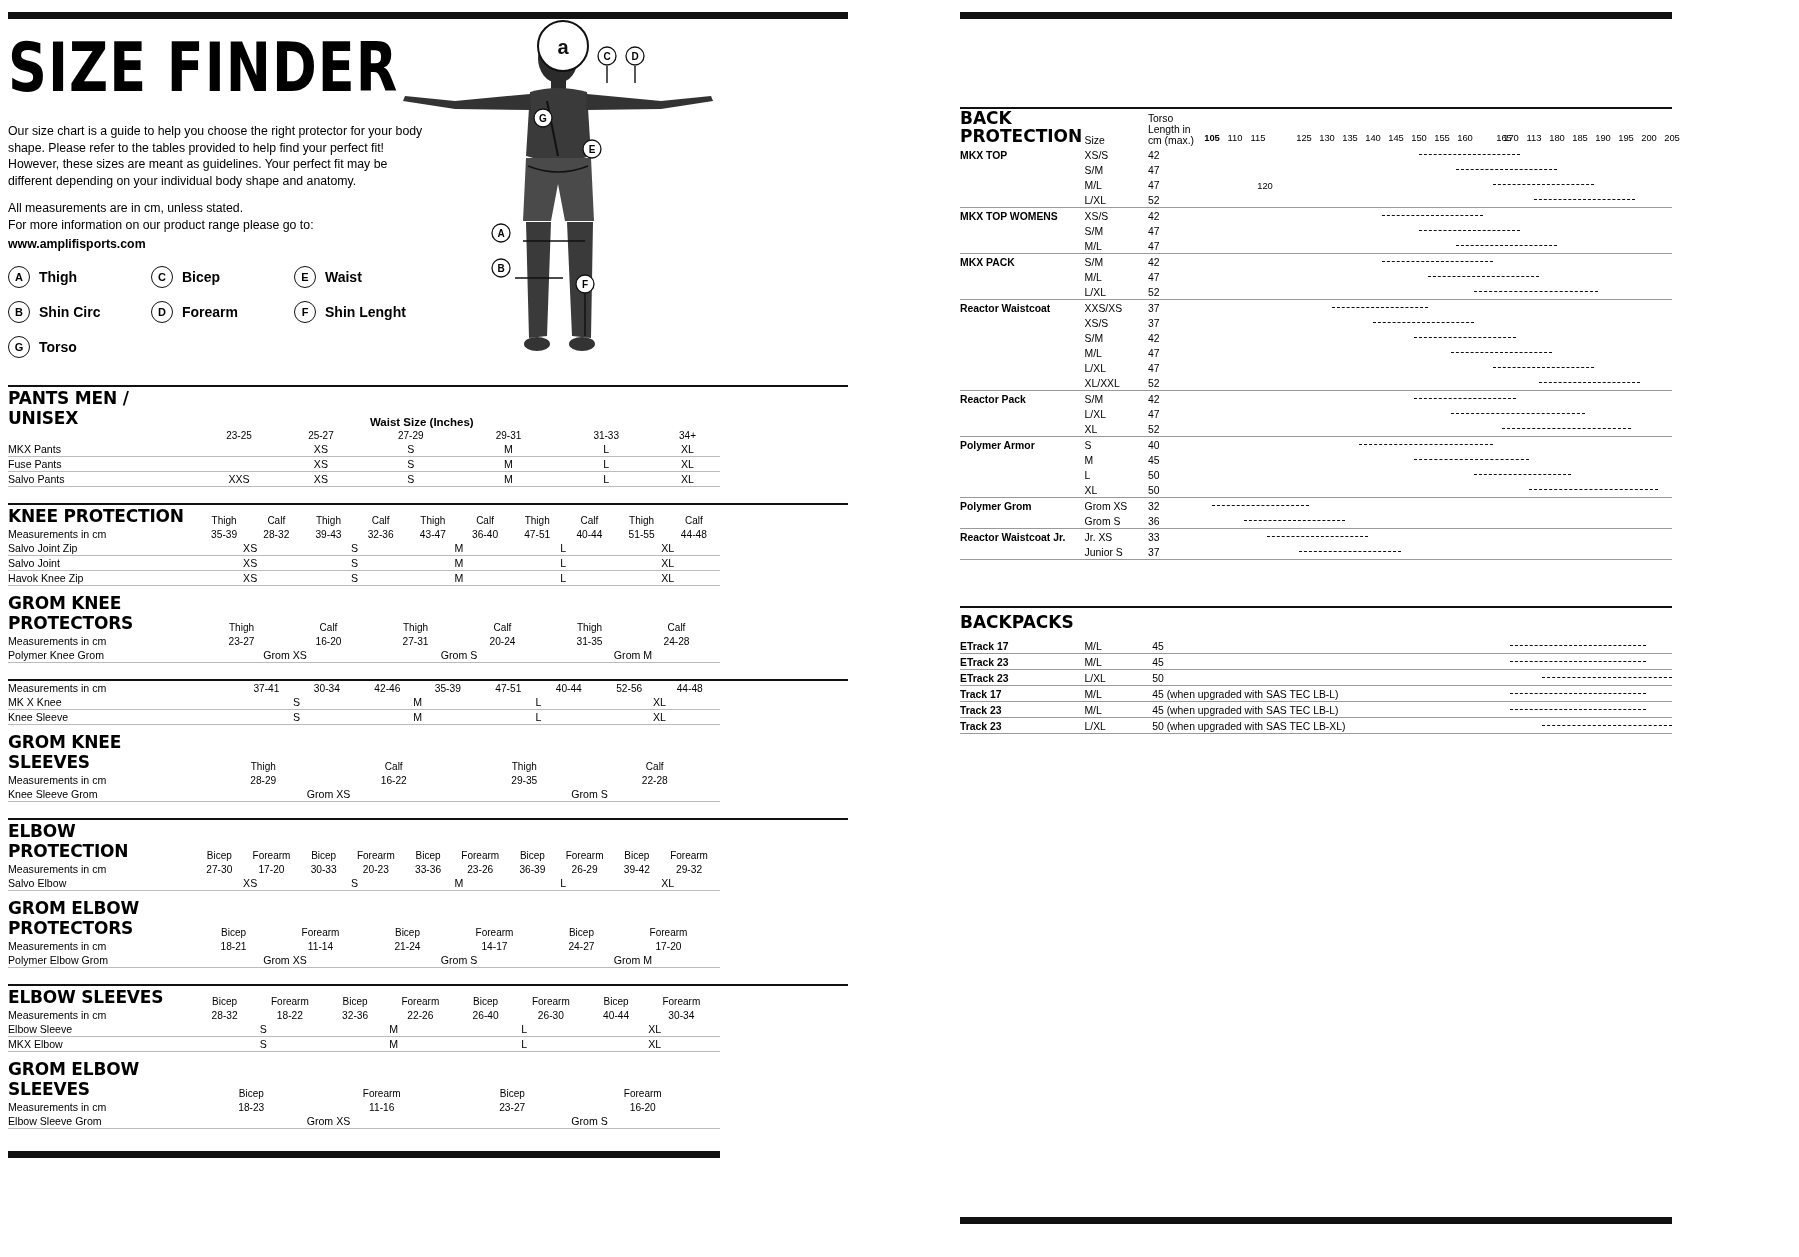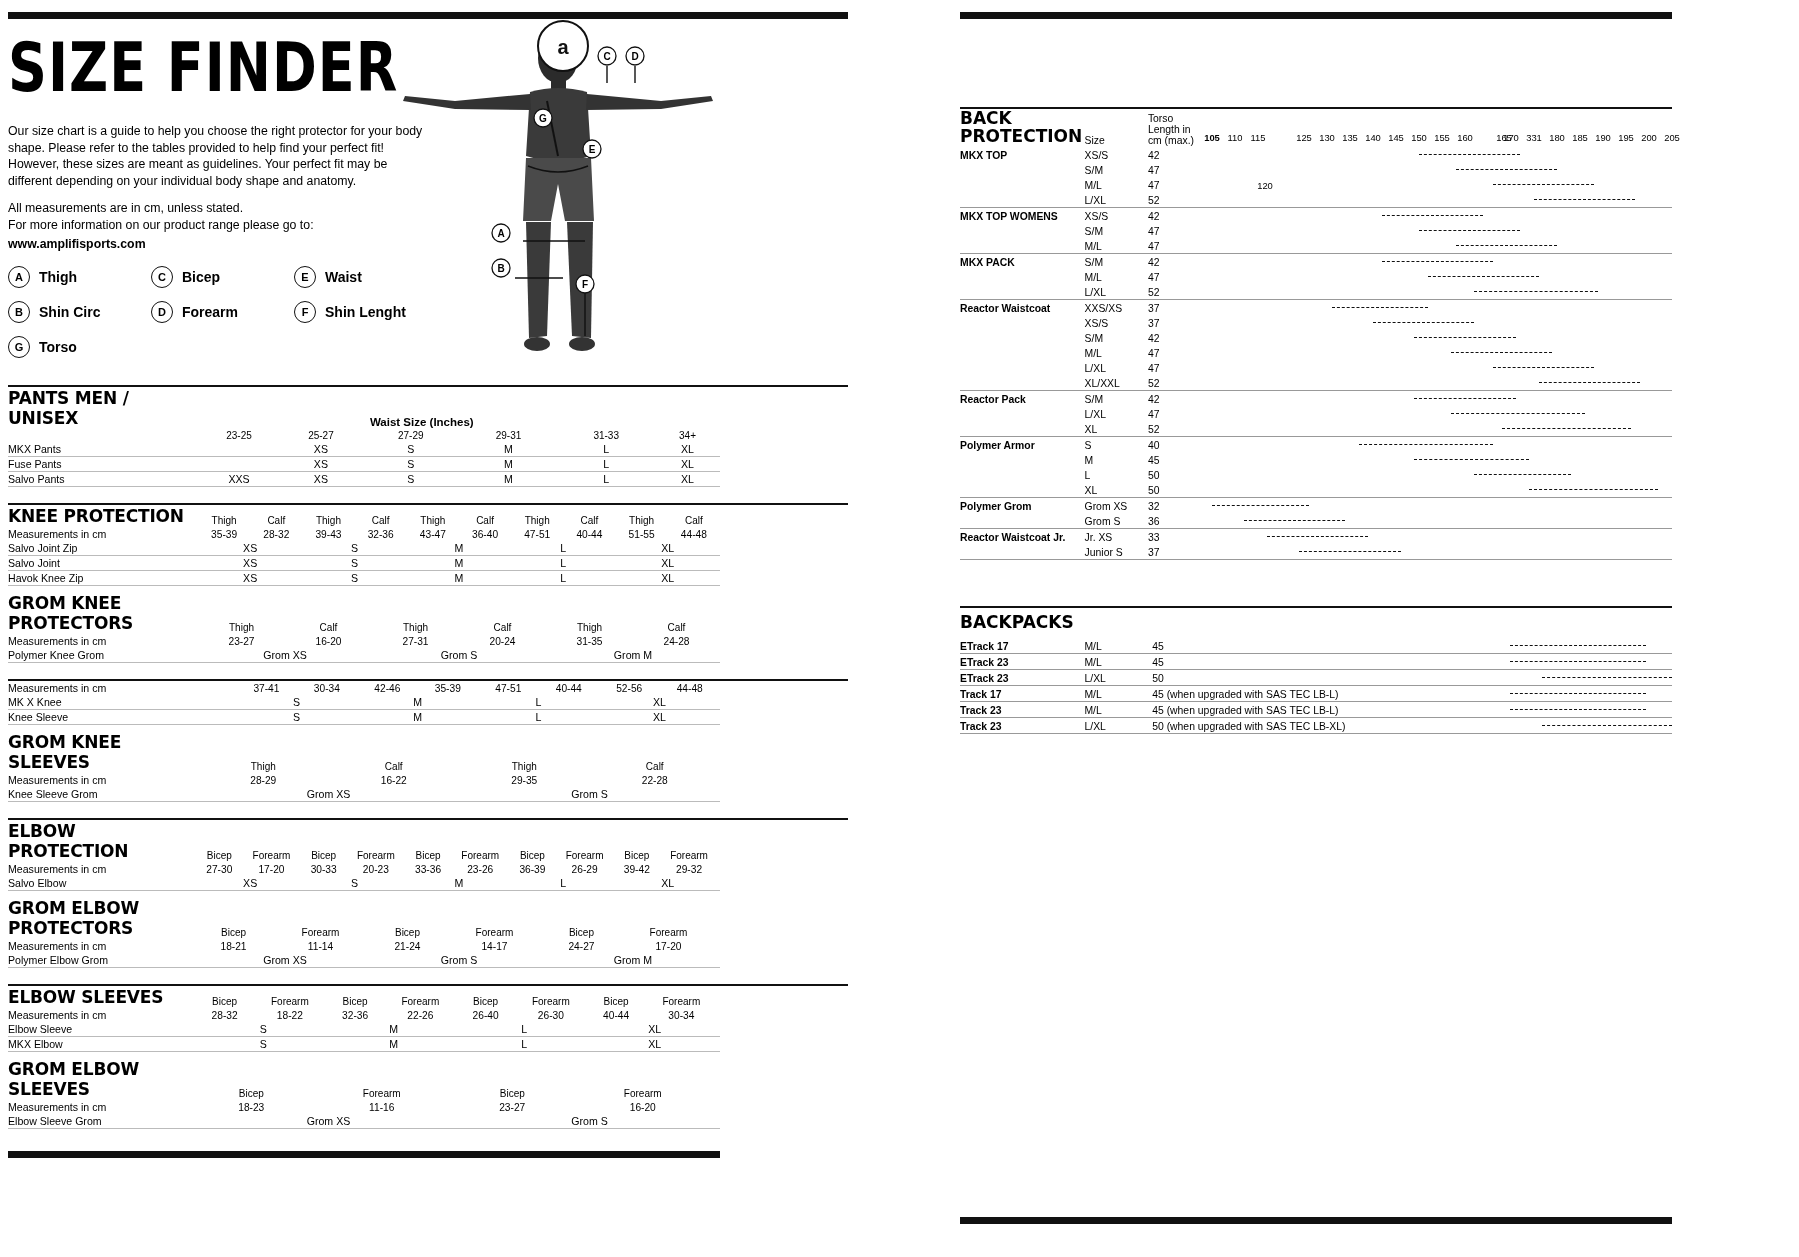--- a/index.html
+++ b/index.html
@@ -557,21 +557,21 @@
                 <span style="position: absolute; left: 92px; transform: translateX(-50%);">125</span>
                 <span style="position: absolute; left: 115px; transform: translateX(-50%);">130</span>
                 <span style="position: absolute; left: 138px; transform: translateX(-50%);">135</span>
                 <span style="position: absolute; left: 161px; transform: translateX(-50%);">140</span>
                 <span style="position: absolute; left: 184px; transform: translateX(-50%);">145</span>
                 <span style="position: absolute; left: 207px; transform: translateX(-50%);">150</span>
                 <span style="position: absolute; left: 230px; transform: translateX(-50%);">155</span>
                 <span style="position: absolute; left: 253px; transform: translateX(-50%);">160</span>
                 <span style="position: absolute; left: 292px; transform: translateX(-50%);">165</span>
                 <span style="position: absolute; left: 299px; transform: translateX(-50%);">170</span>
-                <span style="position: absolute; left: 322px; transform: translateX(-50%);">331</span>
+                <span style="position: absolute; left: 322px; transform: translateX(-50%);">113</span>
                 <span style="position: absolute; left: 345px; transform: translateX(-50%);">180</span>
                 <span style="position: absolute; left: 368px; transform: translateX(-50%);">185</span>
                 <span style="position: absolute; left: 391px; transform: translateX(-50%);">190</span>
                 <span style="position: absolute; left: 414px; transform: translateX(-50%);">195</span>
                 <span style="position: absolute; left: 437px; transform: translateX(-50%);">200</span>
                 <span style="position: absolute; left: 460px; transform: translateX(-50%);">205</span>
               </div>
         </td>
       </tr>
       </tbody>

